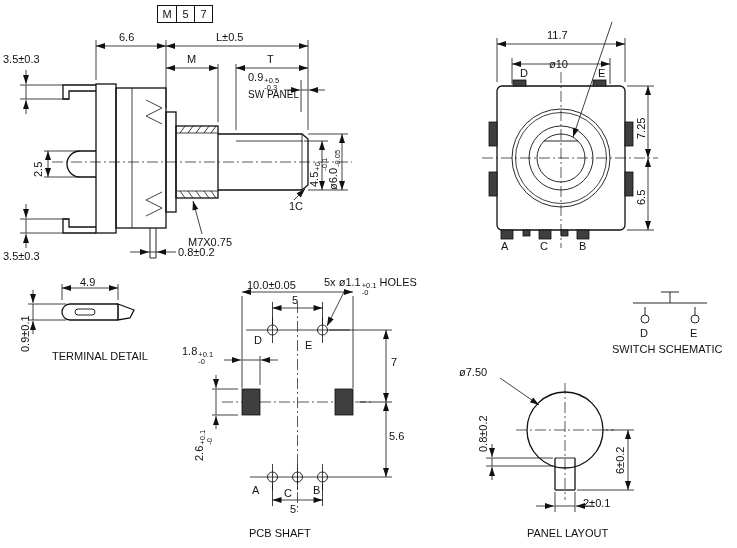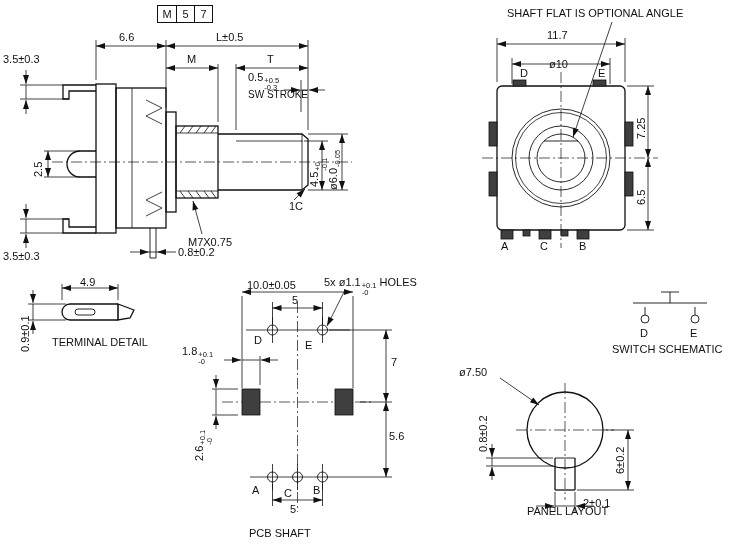--- a/index.html
+++ b/index.html
@@ -263,51 +263,50 @@
 <div class="pn">
   <div class="pn-cell">M</div>
   <div class="pn-cell">5</div>
   <div class="pn-cell">7</div>
 </div>
 
 <div class="lbl" style="left:119px;top:31px">6.6</div>
 <div class="lbl" style="left:216px;top:31px">L±0.5</div>
 <div class="lbl" style="left:187px;top:53px">M</div>
 <div class="lbl" style="left:267px;top:53px">T</div>
-<div class="lbl" style="left:248px;top:71px"><span>0.5</span><span class="tol">
+<div class="lbl" style="left:248px;top:71px"><span>0.9</span><span class="tol">
         <span>+0.5</span>
         <span>-0.3</span>
       </span></div>
-<div class="lbl" style="left:248px;top:89px;font-size:10px">SW STROKE</div>
+<div class="lbl" style="left:248px;top:89px;font-size:10px">SW PANEL</div>
 <div class="lbl" style="left:3px;top:53px">3.5±0.3</div>
 <div class="lbl rot" style="left:32px;top:177px">2.5</div>
 <div class="lbl" style="left:3px;top:250px">3.5±0.3</div>
 <div class="lbl" style="left:188px;top:236px">M7X0.75</div>
 <div class="lbl" style="left:289px;top:200px">1C</div>
 <div class="lbl rot" style="left:308px;top:187px"><span>4.5</span><span class="tol">
         <span>+0</span>
         <span>-0.1</span>
       </span></div>
 <div class="lbl rot" style="left:327px;top:190px"><span>ø6.0</span><span class="sub">-0.05</span></div>
 <div class="lbl" style="left:178px;top:246px">0.8±0.2</div>
 
-<div class="lbl" style="left:507px;top:7px">SHAFT FLAT IS OPTIONAL ANGLE</div>
 <div class="lbl" style="left:547px;top:29px">11.7</div>
 <div class="lbl" style="left:549px;top:58px">ø10</div>
 <div class="lbl" style="left:520px;top:67px">D</div>
 <div class="lbl" style="left:598px;top:67px">E</div>
 <div class="lbl rot" style="left:635px;top:139px">7.25</div>
 <div class="lbl rot" style="left:635px;top:205px">6.5</div>
 <div class="lbl" style="left:501px;top:240px">A</div>
 <div class="lbl" style="left:540px;top:240px">C</div>
 <div class="lbl" style="left:579px;top:240px">B</div>
 
 <div class="lbl" style="left:80px;top:276px">4.9</div>
 <div class="lbl rot" style="left:19px;top:352px">0.9±0.1</div>
-<div class="lbl" style="left:52px;top:336px">TERMINAL DETAIL</div>
+<div class="lbl" style="left:52px;top:350px">TERMINAL DETAIL</div>
 
 <div class="lbl" style="left:247px;top:279px">10.0±0.05</div>
 <div class="lbl" style="left:324px;top:276px"><span>5x ø1.1</span><span class="tol">
         <span>+0.1</span>
         <span>-0</span>
       </span>&nbsp;<span>HOLES</span></div>
 <div class="lbl" style="left:292px;top:294px">5</div>
 <div class="lbl" style="left:254px;top:334px">D</div>
 <div class="lbl" style="left:305px;top:339px">E</div>
 <div class="lbl" style="left:182px;top:345px"><span>1.8</span><span class="tol">
@@ -327,15 +326,15 @@
 <div class="lbl" style="left:249px;top:527px">PCB SHAFT</div>
 
 <div class="lbl" style="left:640px;top:327px">D</div>
 <div class="lbl" style="left:690px;top:327px">E</div>
 <div class="lbl" style="left:612px;top:343px">SWITCH SCHEMATIC</div>
 
 <div class="lbl" style="left:459px;top:366px">ø7.50</div>
 <div class="lbl rot" style="left:477px;top:452px">0.8±0.2</div>
 <div class="lbl rot" style="left:614px;top:474px">6±0.2</div>
 <div class="lbl" style="left:583px;top:497px">2±0.1</div>
-<div class="lbl" style="left:527px;top:505px">PANEL LAYOUT</div>
+<div class="lbl" style="left:527px;top:527px">PANEL LAYOUT</div>
 
 </div>
 
 </body></html>

